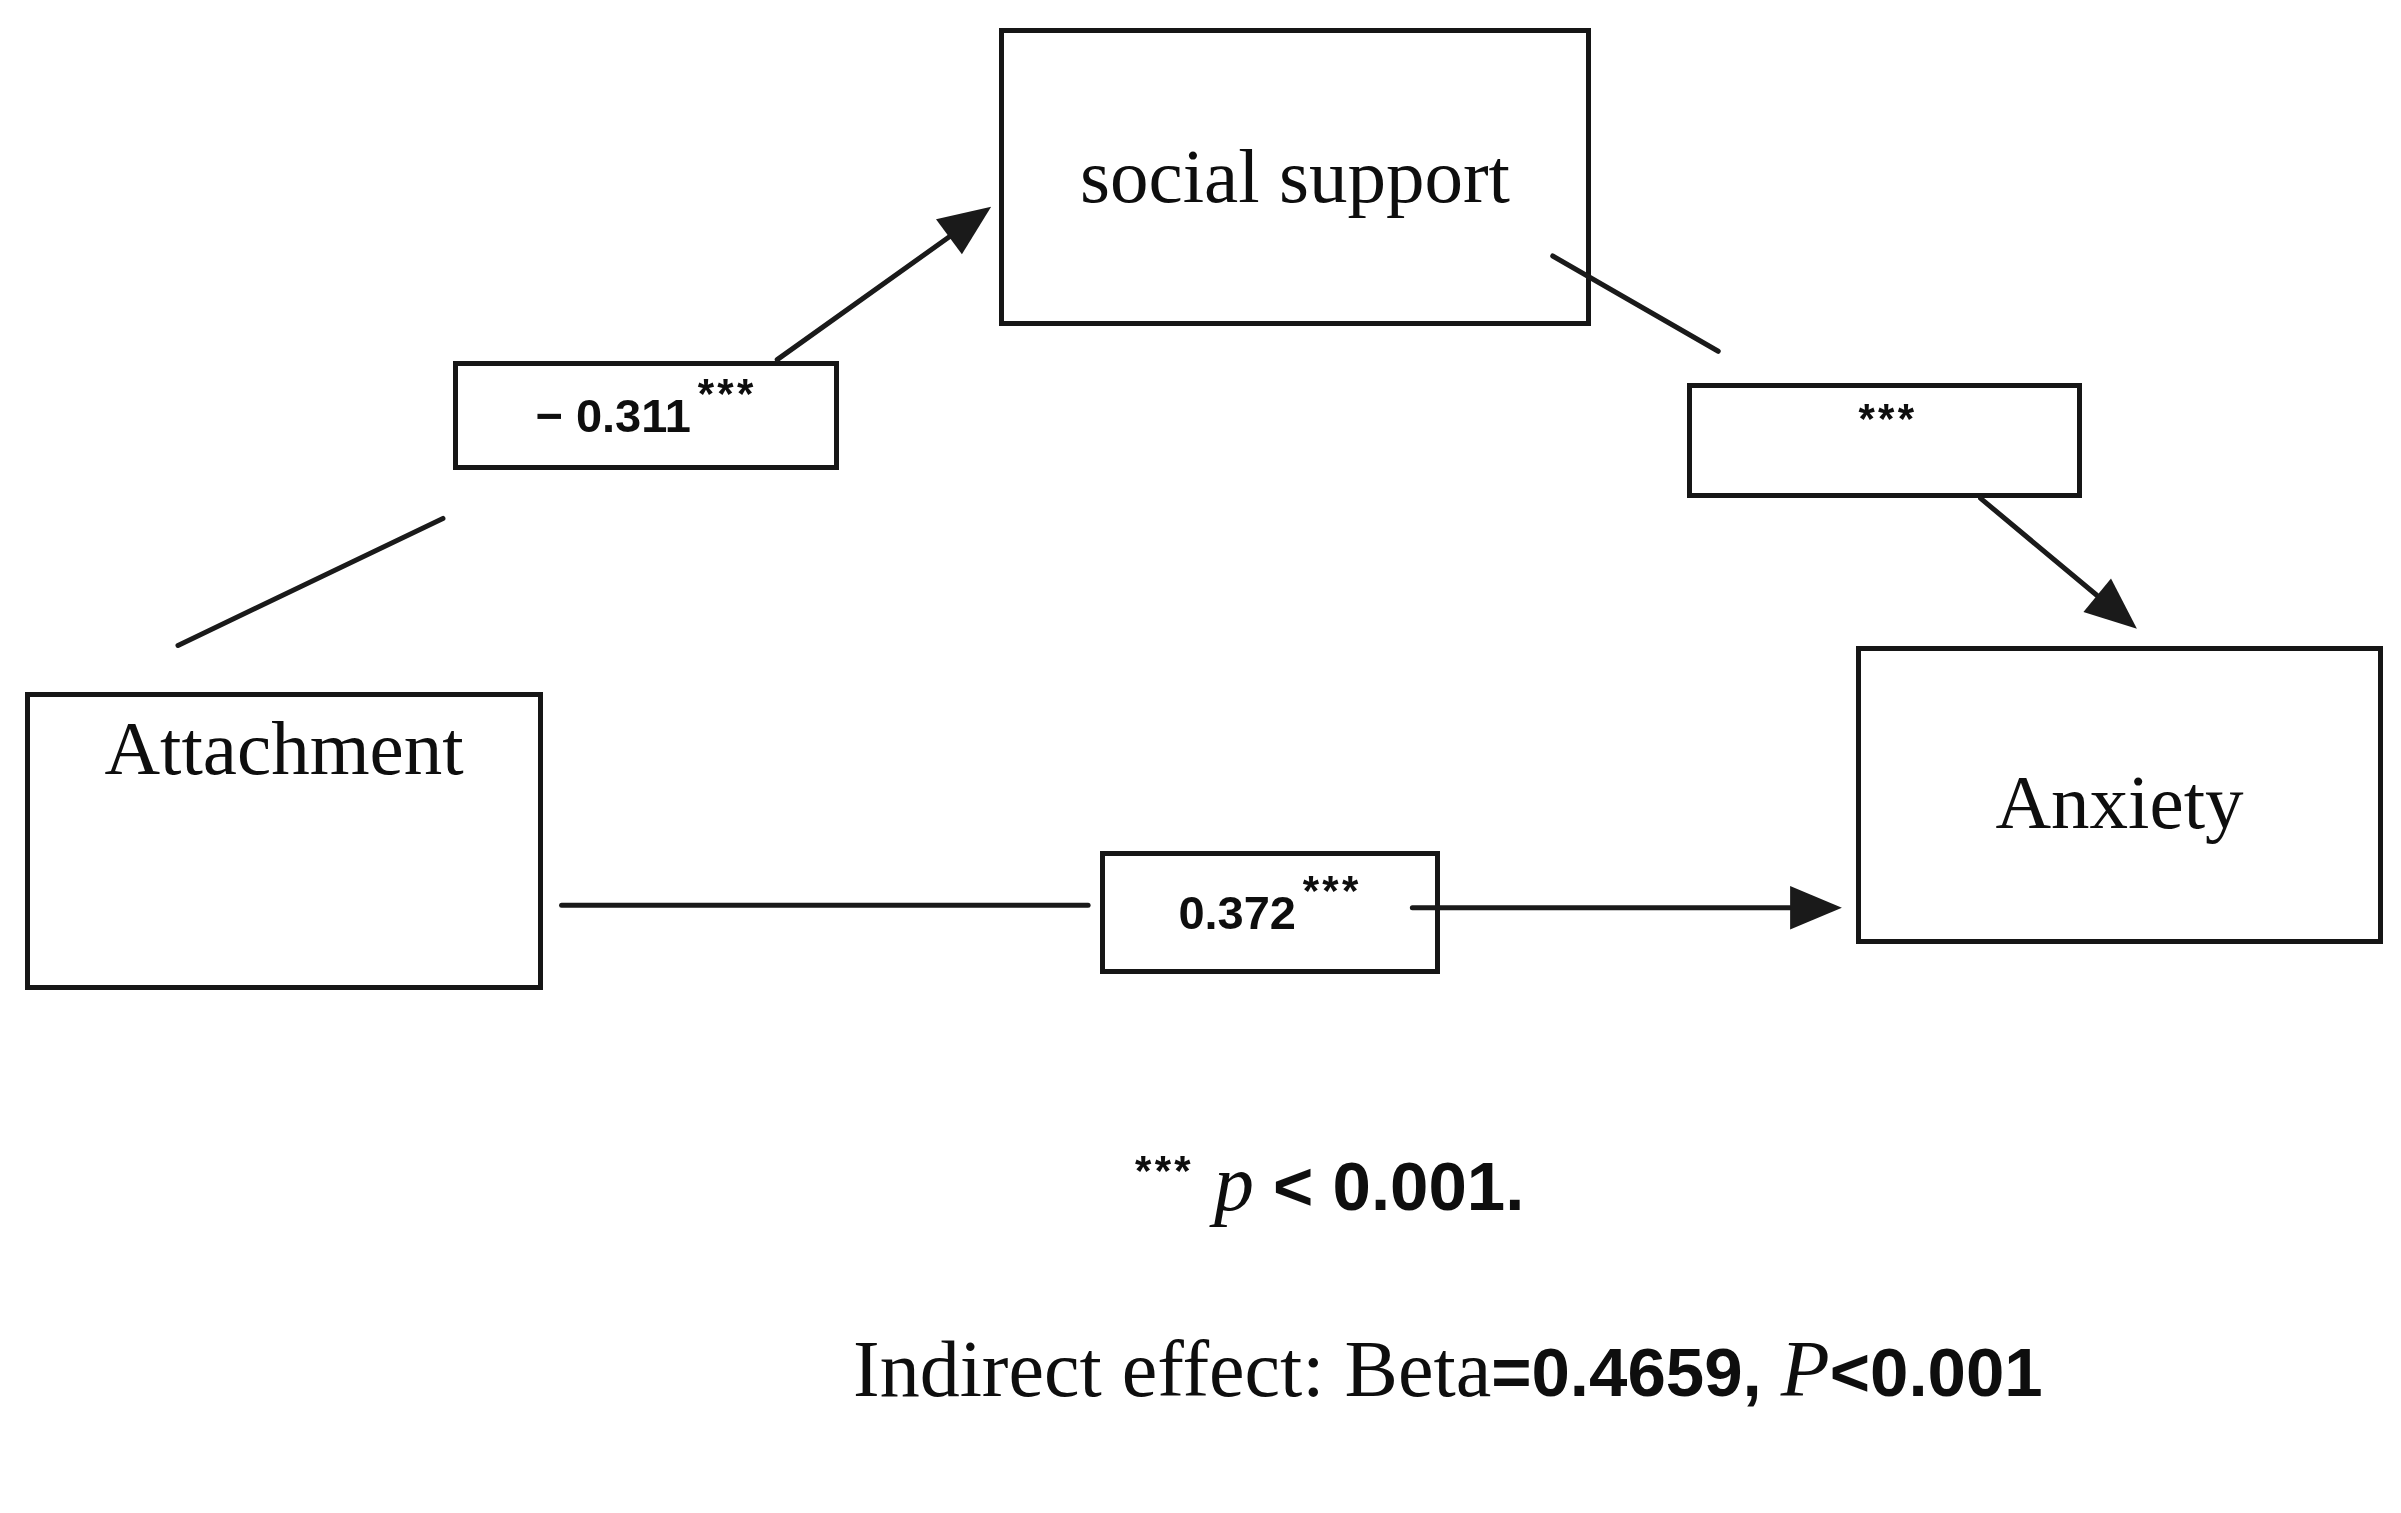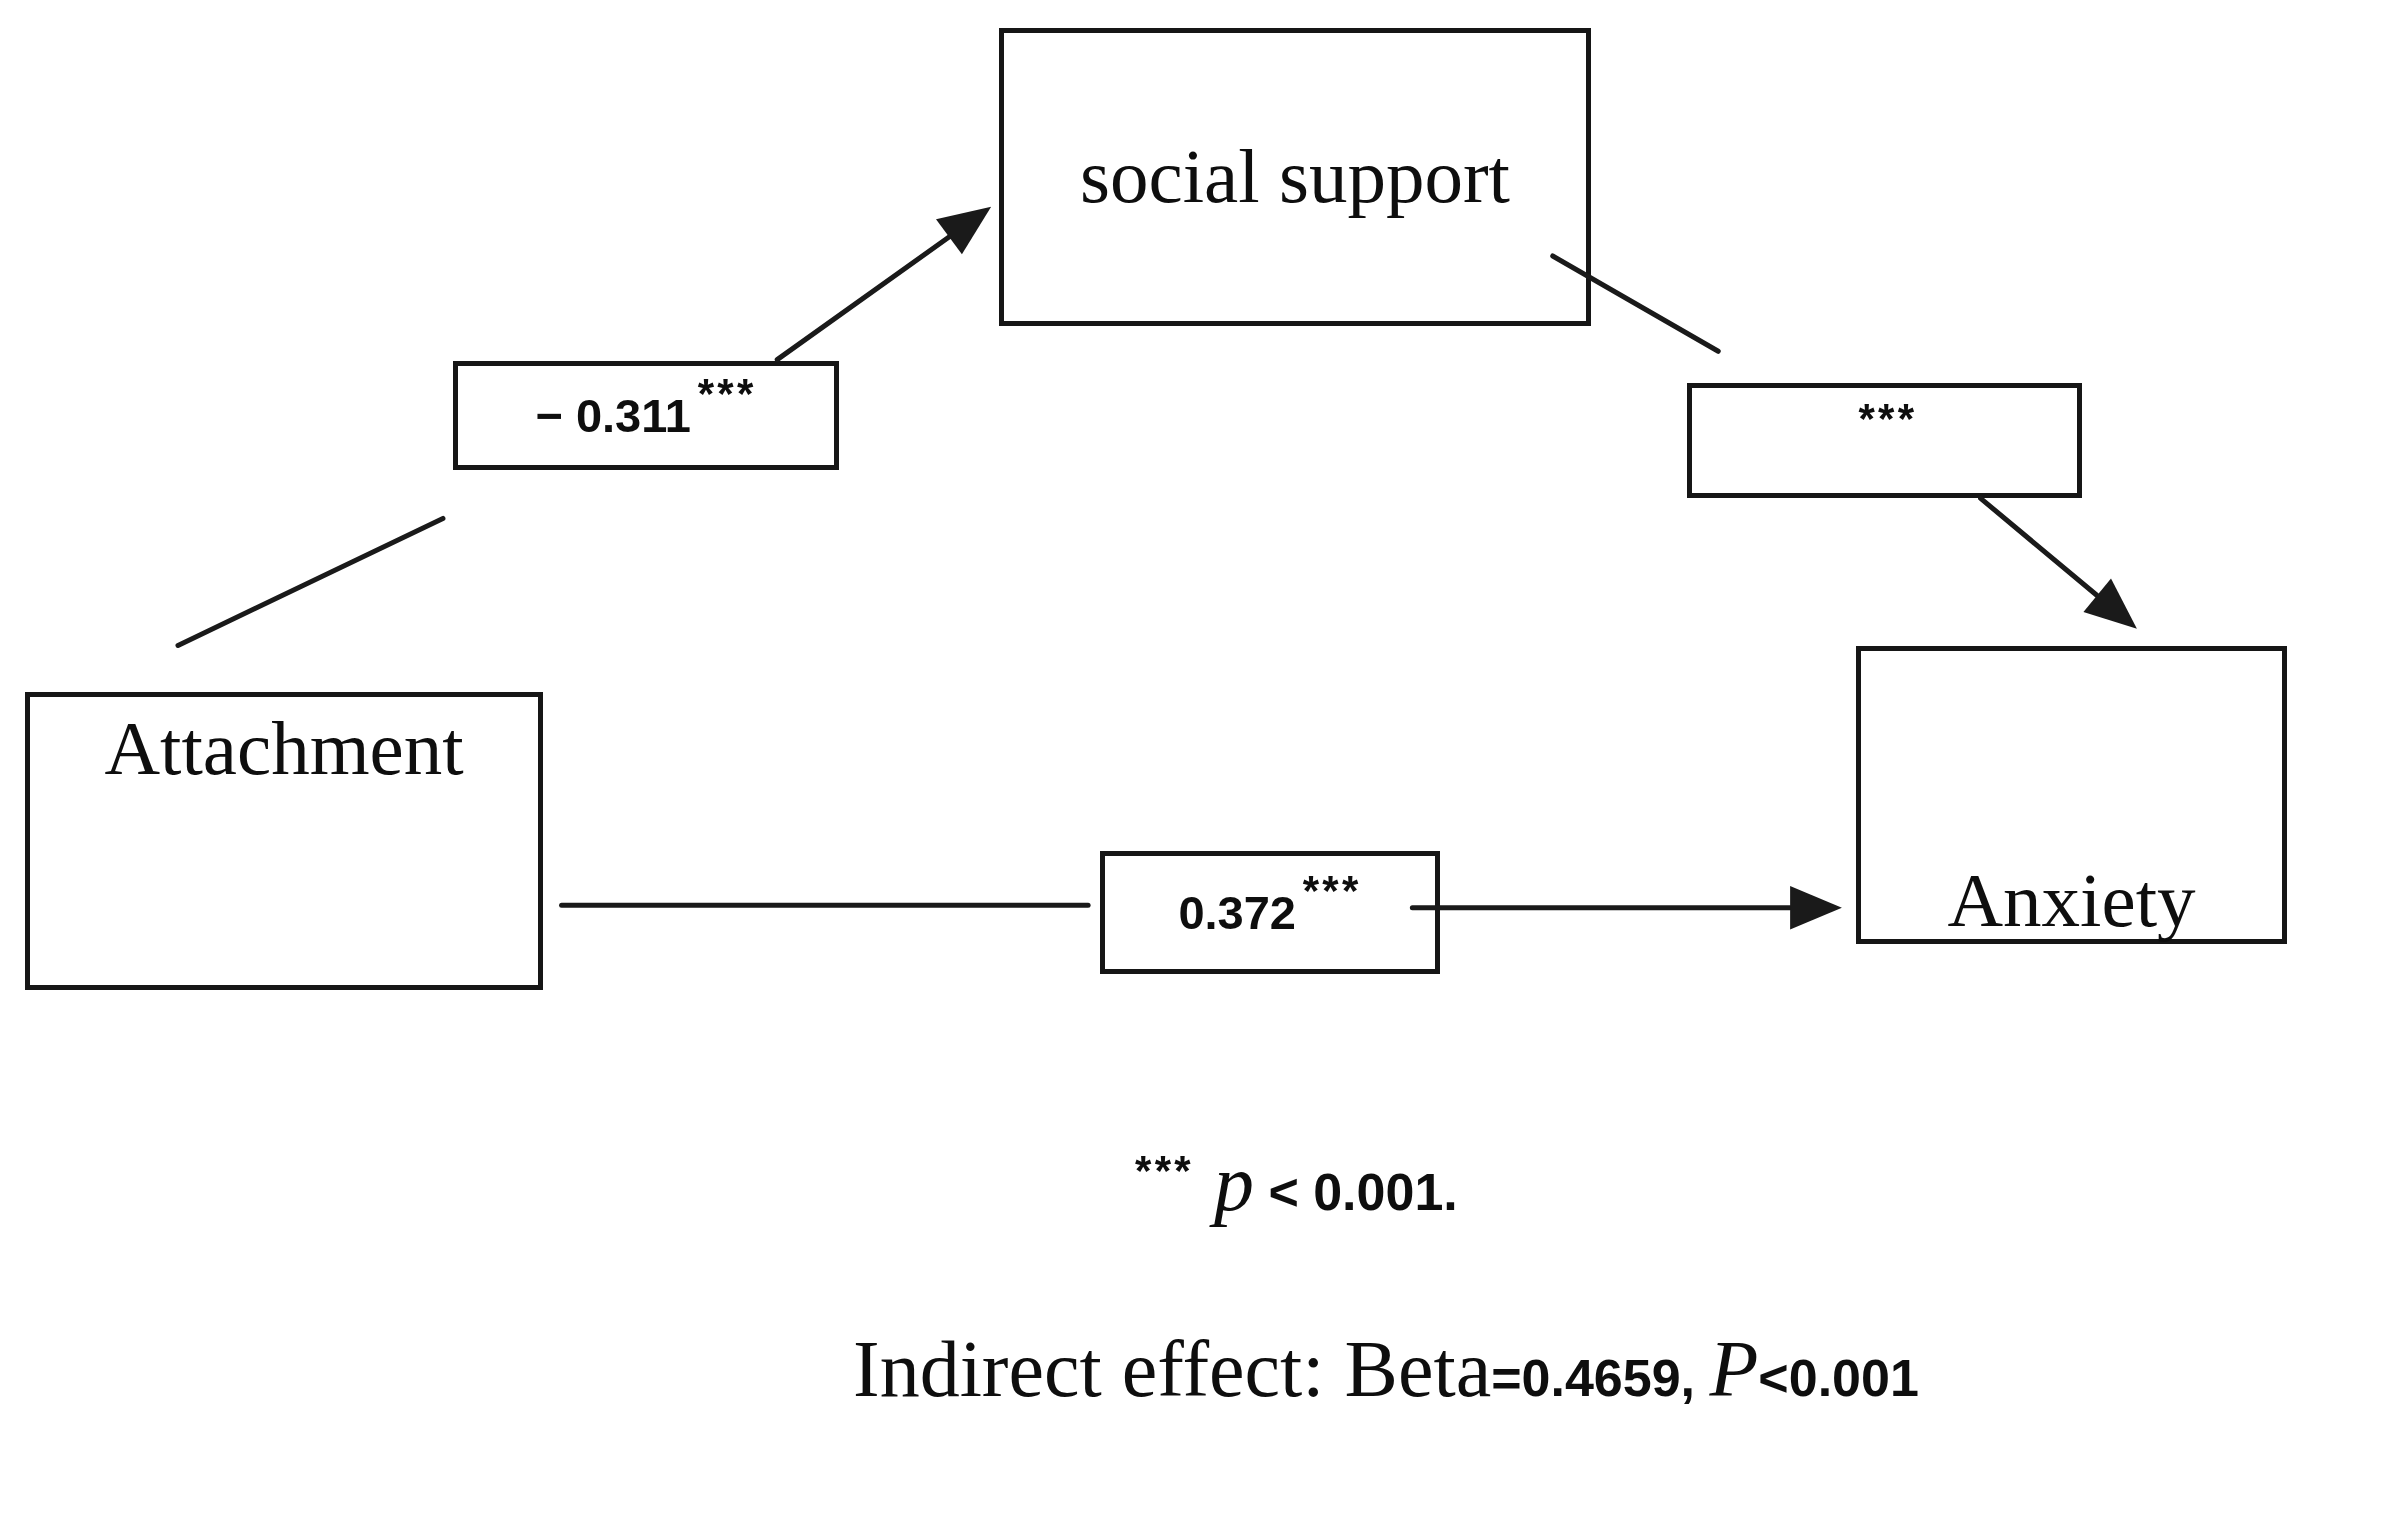--- a/index.html
+++ b/index.html
@@ -25,21 +25,21 @@
     display: flex;
     justify-content: center;
   }
   .node-label {
     font-size: 77px;
     line-height: 1;
     white-space: nowrap;
   }
   #node-mediator  { left: 999px; top: 27.6px;  width: 592px; height: 298px; align-items: center; }
   #node-predictor { left: 25px;   top: 692px; width: 518px; height: 298px; align-items: flex-start; padding-top: 13.4px; }
-  #node-outcome   { left: 1856px; top: 646px; width: 431px; height: 298px; align-items: flex-end; padding-top: 14px; }
+  #node-outcome   { left: 1856px; top: 646px; width: 527px; height: 298px; align-items: center; padding-top: 14px; }
 
   
   .coef {
     position: absolute;
     box-sizing: border-box;
     border: 5px solid #161616;
     background: #ffffff;
     display: flex;
     align-items: center;
     justify-content: center;
@@ -84,21 +84,21 @@
   .note {
     position: absolute;
     white-space: nowrap;
     font-size: 80px;
     line-height: 1;
   }
   .note .ital { font-style: italic; }
   .sans-num {
     font-family: "Liberation Sans", "DejaVu Sans", sans-serif;
     font-weight: 700;
-    font-size: 52px;
+    font-size: 69px;
   }
   .note-stars {
     font-family: "Liberation Sans", "DejaVu Sans", sans-serif;
     font-weight: 700;
     font-size: 42px;
     position: relative;
     top: -25px;
     letter-spacing: 3.3px;
     margin-right: 20px;
   }

